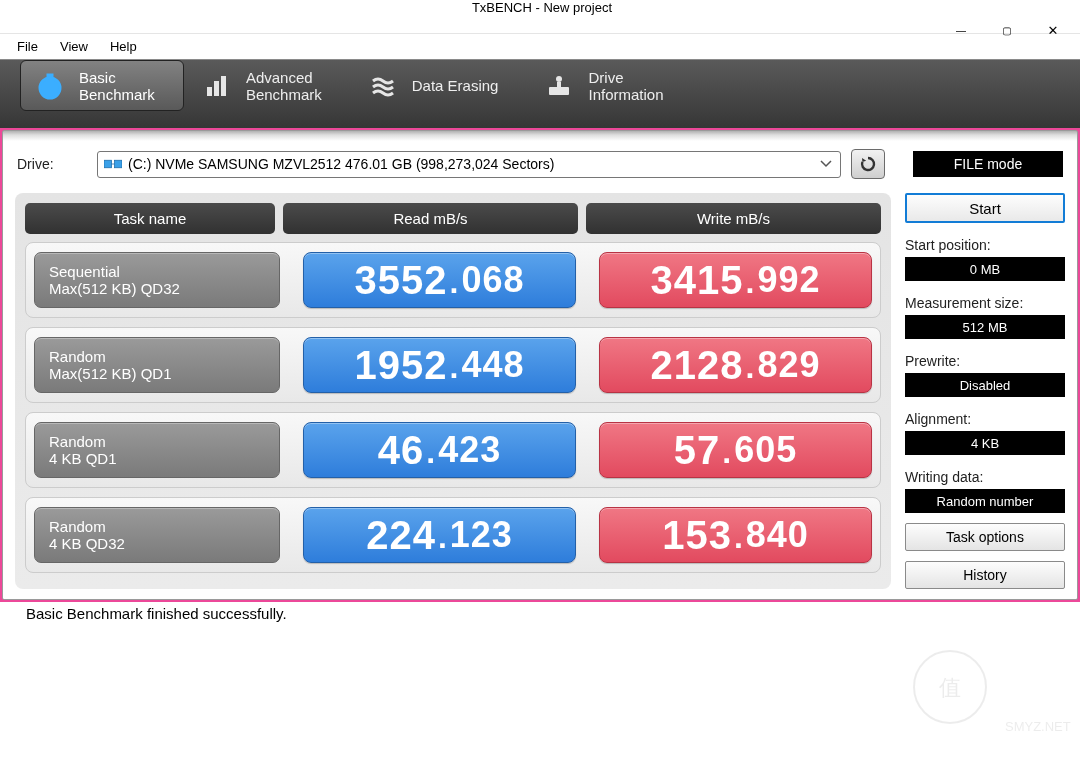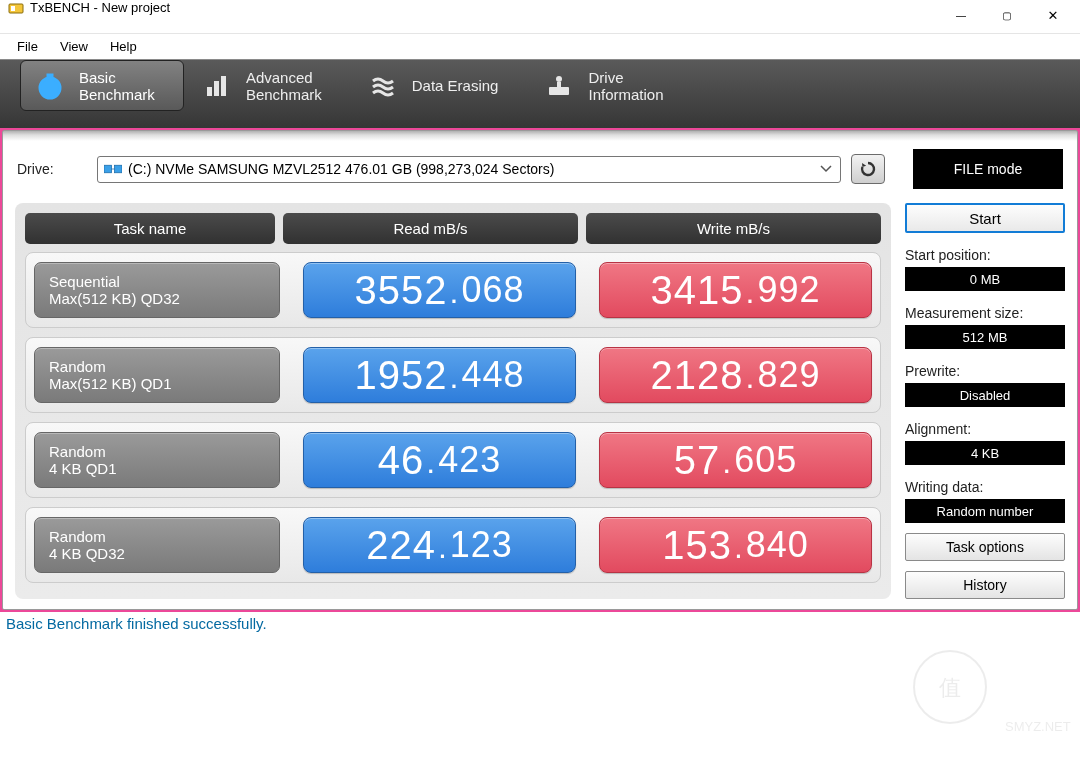--- a/index.html
+++ b/index.html
@@ -1,19 +1,19 @@
 <!DOCTYPE html>
 <html><head>
 <meta charset="utf-8">
 <style>
   * { box-sizing: border-box; margin: 0; padding: 0; }
   body { font-family: "Segoe UI", Tahoma, sans-serif; font-size: 13px; background: #fff; width: 1080px; height: 758px; overflow: hidden; position: relative; }
   
   
-  .titlebar { height: 34px; display: flex; align-items: flex-start; padding: 0 4px 0 8px; background: #fff; border-bottom: 1px solid #e5e5e5;}
+  .titlebar { height: 34px; display: flex; align-items: center; padding: 0 4px 0 8px; background: #fff; border-bottom: 1px solid #e5e5e5; flex-direction: column;}
   .titlebar .app-icon { width: 16px; height: 16px; margin-right: 6px; }
   .titlebar .title { font-size: 13px; }
   .titlebar .win-controls { margin-left: auto; display: flex; }
   .titlebar .win-btn { width: 46px; height: 30px; display: flex; align-items: center; justify-content: center; font-family: "Segoe MDL2 Assets","Segoe UI Symbol",sans-serif; font-size: 10px; }
   .titlebar .win-btn.close { font-size: 13px; }
 
   
   .menubar { height: 25px; display: flex; align-items: center; padding: 0 6px; }
   .menubar span { padding: 3px 11px; font-size: 13px; }
 
@@ -28,44 +28,44 @@
   .tabbtn.inactive .tlabel{ color:#eee;}
 
   
   .outer { background:#ec4899; padding:2px;}
   .panel-wrap{ background: linear-gradient(#b1b1b1,#dedede 4px,#fff 10px,#fff); border:1px solid #9a9a9a; border-radius:2px; }
   .driverow { display:flex; align-items:center; padding: 18px 14px 14px 14px; gap:10px;}
   .driverow .label{ font-size:14px; color:#222; min-width:70px;}
   .drivesel{ flex:1; height:27px; border:1px solid #767676; border-radius:3px; background:#fff; display:flex; align-items:center; padding:0 6px; font-size:14px; position:relative;}
   .drivesel .chev{ margin-left:auto; width:16px; display:flex; justify-content:center;}
   .refreshbtn{ width:34px; height:30px; border:1px solid #6b6b6b; border-radius:4px; background:linear-gradient(#f2f2f2,#cfcfcf); display:flex; align-items:center; justify-content:center; font-weight:bold; font-size:16px;}
-  .filemode{ width:150px; height:40px; background:#000; color:#fff; display:flex; align-items:center; justify-content:center; font-size:14px; margin-left:18px;}
+  .filemode{ width:150px; height:26px; background:#000; color:#fff; display:flex; align-items:center; justify-content:center; font-size:14px; margin-left:18px;}
 
   .content-flex{ display:flex; padding:0 12px 10px 12px; gap:14px;}
   .benchtable{ flex:1; background:linear-gradient(#e4e4e4,#ebebeb); border-radius:8px; padding:10px 10px; display:flex; flex-direction:column;}
   .hdr-row{ display:flex; gap:8px; margin-bottom:8px;}
   .hdr-cell{ background:linear-gradient(#4b4b4b,#313131); color:#fff; font-size:15px; text-align:center; padding:7px 0; border-radius:5px; font-family:"Trebuchet MS",Verdana,sans-serif;}
   .hdr-cell.c-task{ flex:0 0 250px;}
   .hdr-cell.c-val{ flex:1;}
   
   .data-row{ display:flex; gap:23px; background:linear-gradient(#f8f8f8,#e8e8e8); border:1px solid #ccc; border-radius:8px; padding:9px 8px; margin-bottom:9px;}
   .task-cell{ flex:0 0 246px; background:linear-gradient(#9a9a9a,#7a7a7a); border:1px solid #666; border-radius:7px; color:#fff; padding:10px 14px; display:flex; flex-direction:column; justify-content:center; font-family:"Trebuchet MS",Verdana,sans-serif; font-size:15px; box-shadow:inset 0 1px 0 rgba(255,255,255,.3);}
-  .val-cell{ flex:1; border-radius:8px; display:flex; align-items:center; justify-content:center; color:#fff; font-family:"Trebuchet MS","Arial Narrow",sans-serif; font-weight:normal; font-size:40px; letter-spacing:1px; box-shadow:inset 0 1px 0 rgba(255,255,255,.35), 0 1px 1px rgba(0,0,0,.2);}
+  .val-cell{ flex:1; border-radius:8px; display:flex; align-items:center; justify-content:center; color:#fff; font-family:"Trebuchet MS","Arial Narrow",sans-serif; font-weight:bold; font-size:40px; letter-spacing:1px; box-shadow:inset 0 1px 0 rgba(255,255,255,.35), 0 1px 1px rgba(0,0,0,.2);}
   .val-read{ background:linear-gradient(#5aa3ec,#2e7ddb); border:1px solid #2360a8;}
   .val-write{ background:linear-gradient(#f07784,#e24a5f); border:1px solid #b83344;}
   .dot{ font-size:32px; padding:0 2px; position:relative; top:2px;}
   .frac{ font-size:36px;}
   
   .sidebar{ width:160px; display:flex; flex-direction:column;}
   .startbtn{ height:30px; background:linear-gradient(#fdfdfd,#e9e9e9); border:2px solid #127cd6; border-radius:2px; font-size:15px;}
   .side-lbl{ font-size:14px; color:#222; margin-top:14px; margin-bottom:4px;}
   .side-val{ height:24px; background:#000; color:#fff; display:flex; align-items:center; justify-content:center; font-size:13px;}
   .side-btn{ height:28px; background:linear-gradient(#fdfdfd,#e4e4e4); border:1px solid #8a8a8a; border-radius:2px; font-size:14px; margin-top:10px;}
 
-  .statusbar{ height:24px; padding:3px 6px; font-size:15px; font-family:"Trebuchet MS",Verdana,sans-serif; color:#0369a1;}
+  .statusbar{ height:24px; padding:3px 6px; font-size:15px; font-family:"Trebuchet MS",Verdana,sans-serif; color:#000000;margin-left:20px;}
   
   .watermark{ position:absolute; right:0; bottom:18px; opacity:.15; pointer-events:none;}
   
   .drive-icon{ width:18px; height:12px; margin-right:6px;}
 </style>
 </head>
 <body>
 
 <div class="titlebar">
   <svg class="app-icon" viewBox="0 0 16 16">

